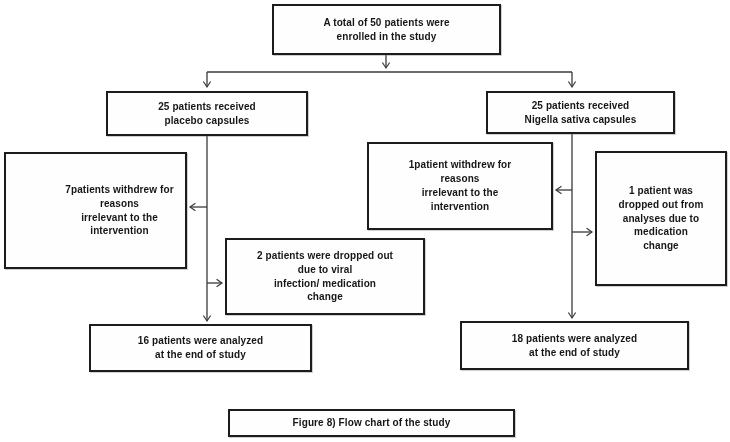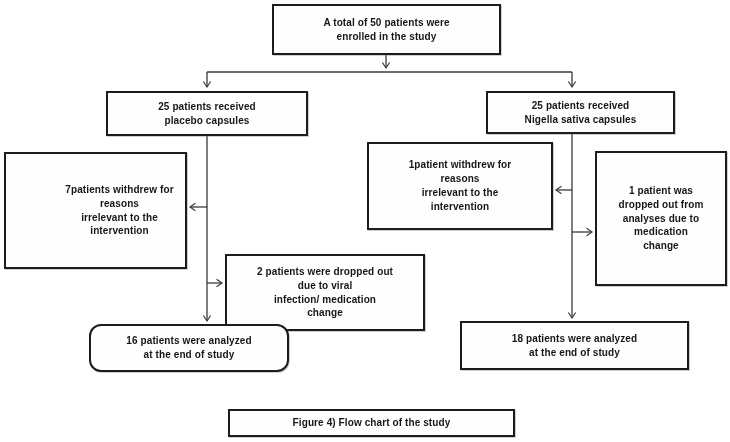--- a/index.html
+++ b/index.html
@@ -35,24 +35,24 @@
     font-weight: 700;
     line-height: 1.38;
     color: #161616;
     letter-spacing: 0.1px;
     box-shadow: 1px 1px 0 rgba(120,120,120,0.35);
   }
   .b-enrolled    { left: 272px; top: 4px;   width: 229px; height: 51px;  }
   .b-placebo     { left: 106px; top: 91px;  width: 202px; height: 45px;  }
   .b-nigella     { left: 486px; top: 91px;  width: 189px; height: 43px;  }
   .b-pl-withdrew { left: 4px;   top: 152px; width: 183px; height: 117px; padding-left: 48px; }
-  .b-pl-dropped  { left: 225px; top: 254px; width: 200px; height: 77px;  }
+  .b-pl-dropped  { left: 225px; top: 238px; width: 200px; height: 77px;  }
   .b-ni-withdrew { left: 367px; top: 142px; width: 186px; height: 88px;  }
   .b-ni-dropped  { left: 595px; top: 143px; width: 132px; height: 135px; margin-top: 8px; }
-  .b-pl-analyzed { left: 89px;  top: 324px; width: 200px; height: 48px; border-radius: 12px;  }
+  .b-pl-analyzed { left: 89px;  top: 324px; width: 223px; height: 48px;  }
   .b-ni-analyzed { left: 460px; top: 321px; width: 229px; height: 49px;  }
   .b-caption     { left: 228px; top: 409px; width: 287px; height: 28px; border-width: 2px; }
 </style>
 </head>
 <body>
 
 <div class="stage">
 
   <svg class="connectors" viewBox="0 0 730 442" aria-hidden="true">
     <defs>
@@ -92,15 +92,15 @@
 intervention</div>
   <div class="box b-ni-dropped">1 patient was
 dropped out from
 analyses due to
 medication
 change</div>
   <div class="box b-pl-analyzed">16 patients were analyzed
 at the end of study</div>
   <div class="box b-ni-analyzed">18 patients were analyzed
 at the end of study</div>
-  <div class="box b-caption">Figure 4) Flow chart of the study</div>
+  <div class="box b-caption">Figure 8) Flow chart of the study</div>
 
 </div>
 
 </body></html>

